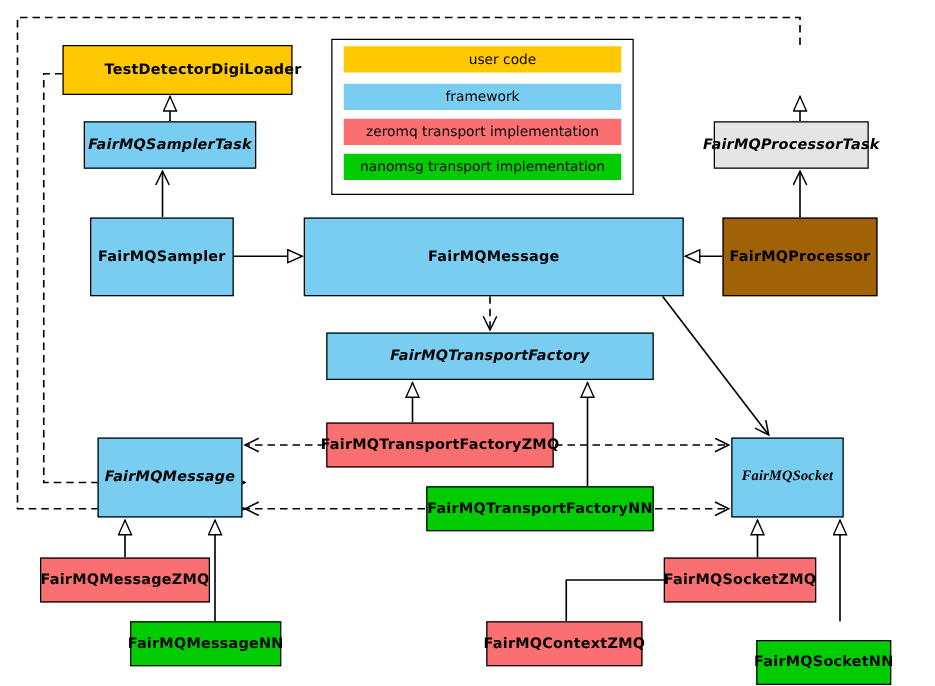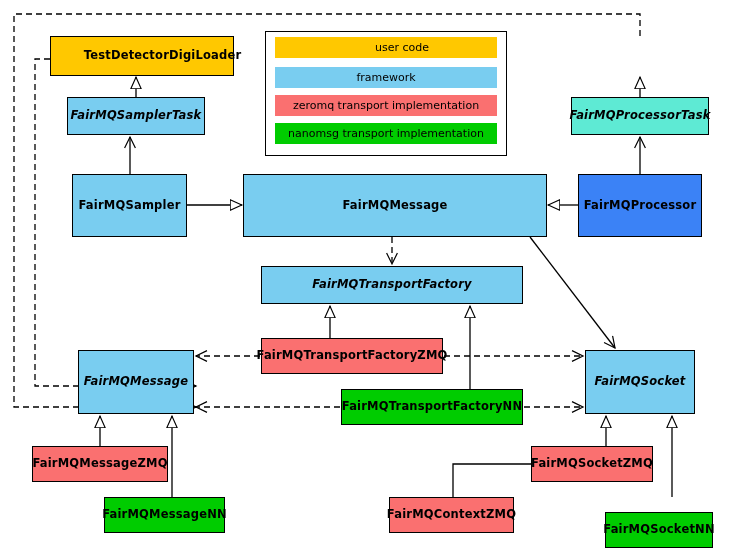--- a/index.html
+++ b/index.html
@@ -191,46 +191,46 @@
   </div>
 
   <div class="node" style="left:72px; top:174px; width:115px; height:63px; background:#79cdf0;">
     <span>FairMQSampler</span>
   </div>
 
   <div class="node" style="left:243px; top:174px; width:304px; height:63px; background:#79cdf0;">
     <span>FairMQMessage</span>
   </div>
 
-  <div class="node" style="left:578px; top:174px; width:124px; height:63px; background:#3b82f6;">
+  <div class="node" style="left:578px; top:174px; width:124px; height:63px; background:#a16207;">
     <span>FairMQProcessor</span>
   </div>
 
-  <div class="node abstract" style="left:571px; top:97px; width:138px; height:38px; background:#5eead4;">
+  <div class="node abstract" style="left:571px; top:97px; width:124px; height:38px; background:#e5e5e5;">
     <span>FairMQProcessorTask</span>
   </div>
 
 
   <div class="node abstract" style="left:261px; top:266px; width:262px; height:38px; background:#79cdf0;">
     <span>FairMQTransportFactory</span>
   </div>
 
   <div class="node" style="left:261px; top:338px; width:182px; height:36px; background:#fa7070;">
     <span>FairMQTransportFactoryZMQ</span>
   </div>
 
   <div class="node" style="left:341px; top:389px; width:182px; height:36px; background:#00cc00;">
     <span>FairMQTransportFactoryNN</span>
   </div>
 
   <div class="node abstract" style="left:78px; top:350px; width:116px; height:64px; background:#79cdf0;">
     <span>FairMQMessage</span>
   </div>
 
-  <div class="node abstract" style="left:585px; top:350px; width:110px; height:64px; background:#79cdf0;">
+  <div class="node abstract" style="left:585px; top:350px; width:90px; height:64px; background:#79cdf0;font-family:Liberation Serif, serif;">
     <span>FairMQSocket</span>
   </div>
 
   <div class="node" style="left:104px; top:497px; width:121px; height:36px; background:#00cc00;">
     <span>FairMQMessageNN</span>
   </div>
 
   <div class="node" style="left:32px; top:446px; width:136px; height:36px; background:#fa7070;">
     <span>FairMQMessageZMQ</span>
   </div>

